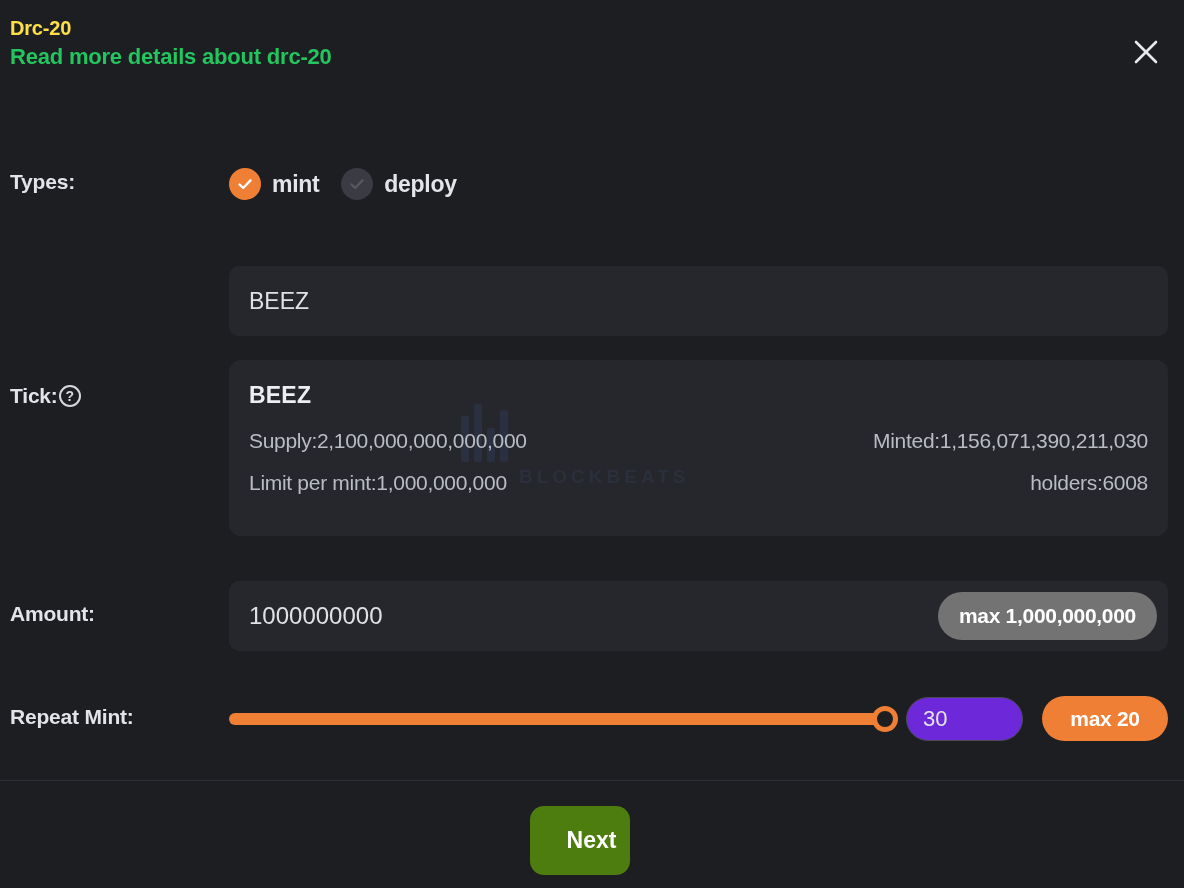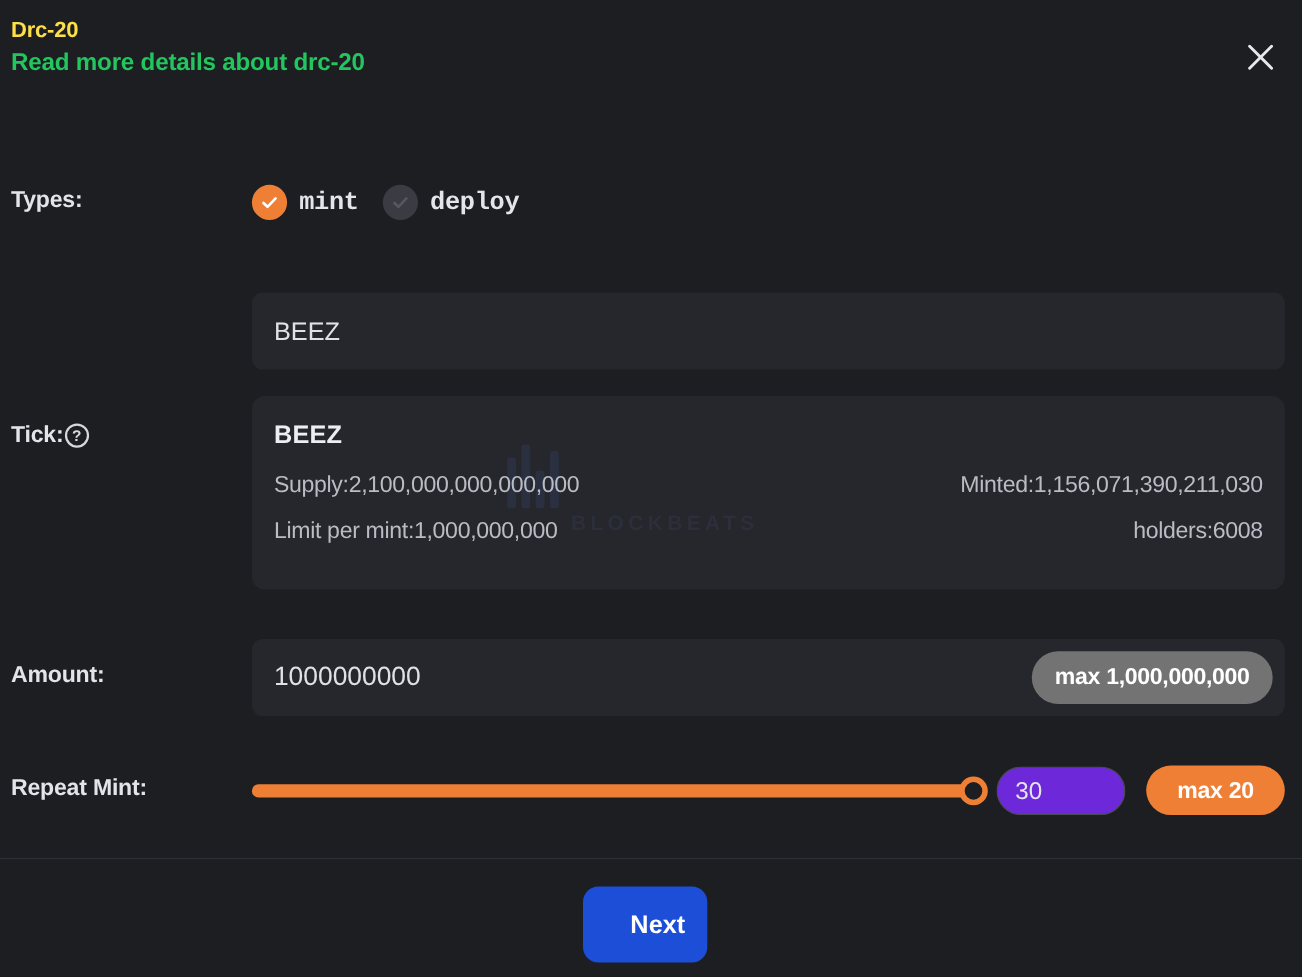--- a/index.html
+++ b/index.html
@@ -79,21 +79,20 @@
     top: 168px;
     display: flex;
     align-items: center;
     gap: 22px;
   }
   .type-option {
     display: flex;
     align-items: center;
     gap: 11px;
     cursor: pointer;
-    font-family: Liberation Mono, monospace;
   }
   .check-circle {
     width: 32px;
     height: 32px;
     border-radius: 50%;
     display: flex;
     align-items: center;
     justify-content: center;
     flex: none;
   }
@@ -327,23 +326,23 @@
     left: 0;
     top: 780px;
     width: 1184px;
     height: 1px;
     background: #2e3038;
   }
   .next-btn {
     position: absolute;
     left: 530px;
     top: 806px;
-    width: 113px;
+    width: 100px;
     height: 69px;
-    background: #1d4ed8;
+    background: #4d7c0f;
     color: #ffffff;
     border: none;
     border-radius: 14px;
     font-family: "Liberation Sans", sans-serif;
     font-size: 23px;
     font-weight: bold;
     cursor: pointer;
     padding-left: 23px;
   }
 </style>

